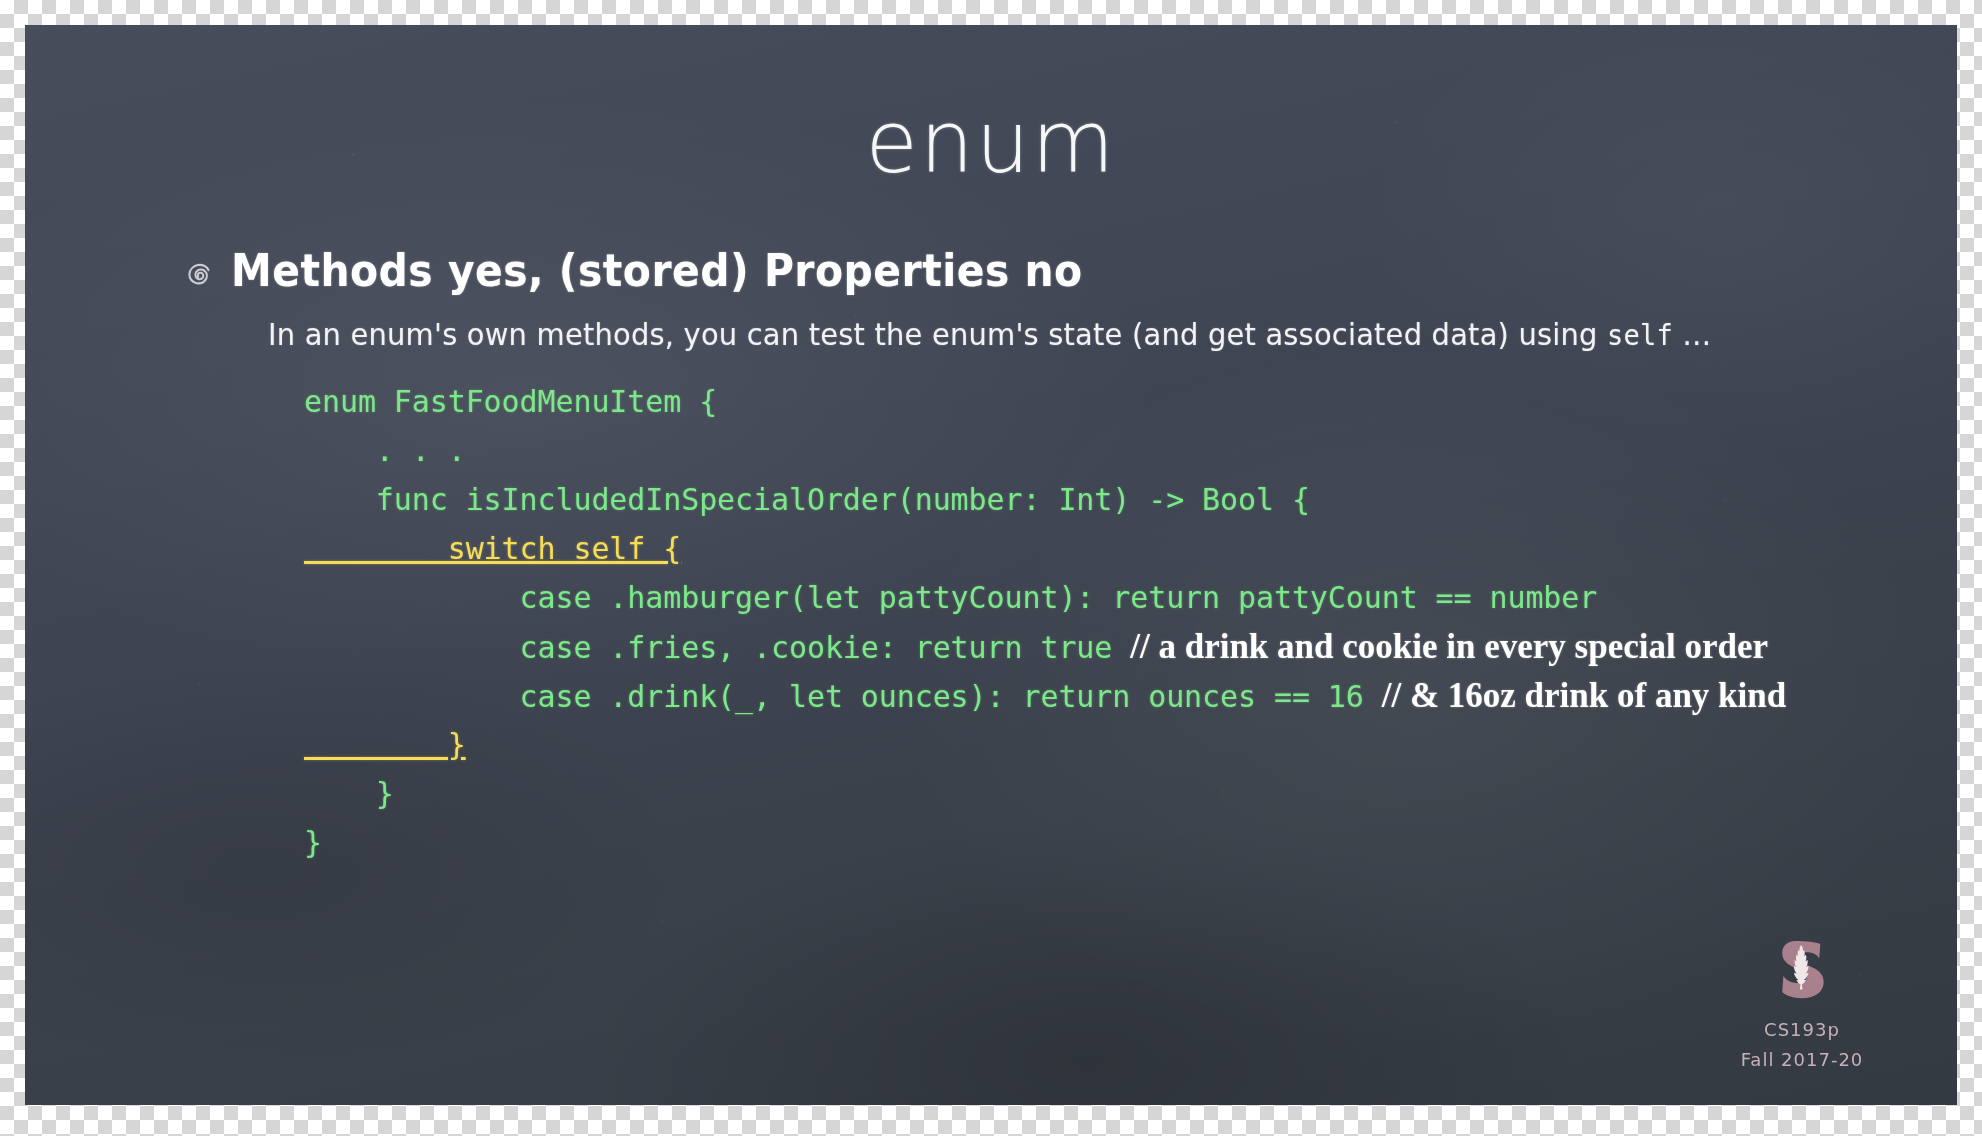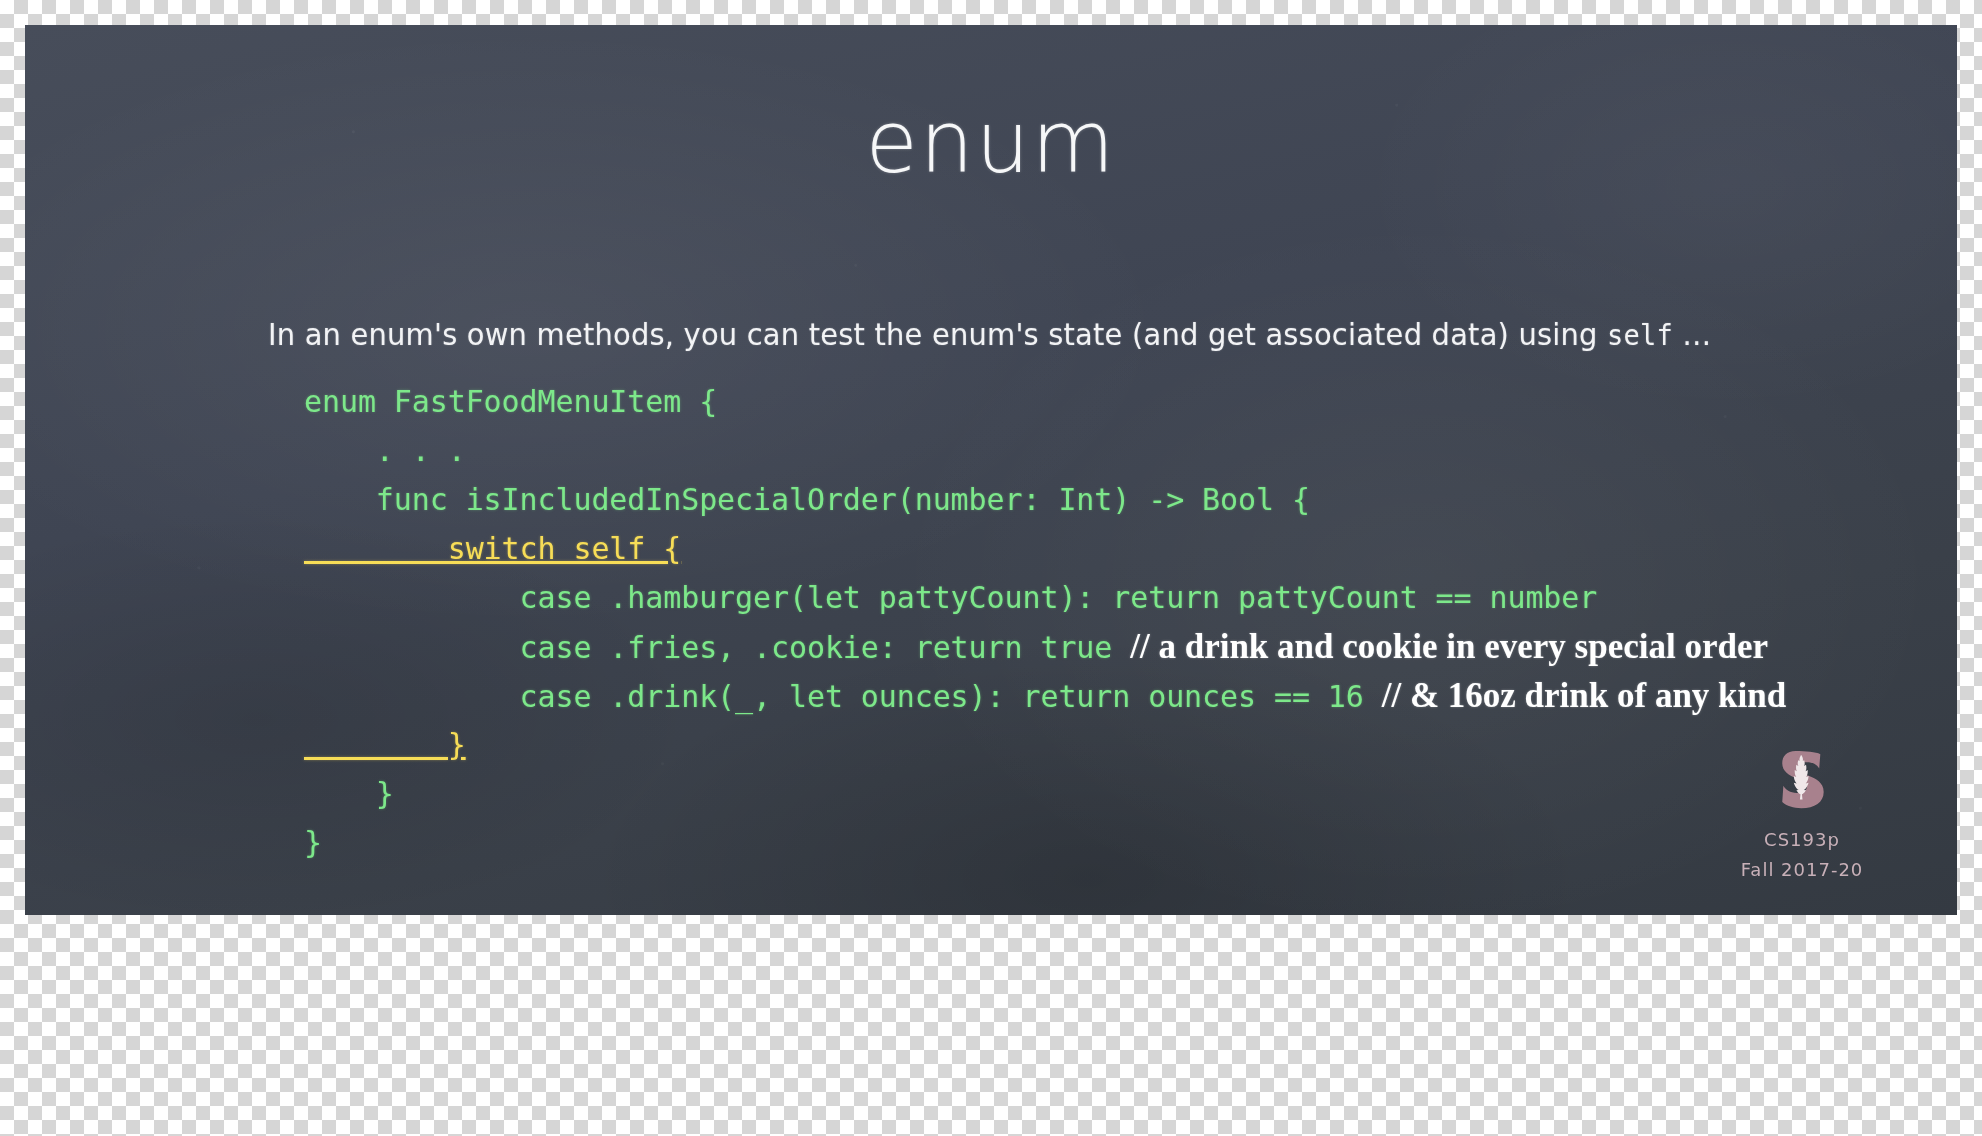--- a/index.html
+++ b/index.html
@@ -19,21 +19,21 @@
     background-position: 0 0, 14px 14px;
     font-family: "DejaVu Sans", sans-serif;
   }
 
   
   #slide {
     position: absolute;
     left: 25px;
     top: 25px;
     width: 1932px;
-    height: 890px;
+    height: 1080px;
     background-color: #414754;
     background-image:
       radial-gradient(ellipse 900px 420px at 26% 34%, rgba(255,255,255,0.055), rgba(255,255,255,0) 72%),
       radial-gradient(ellipse 760px 520px at 72% 62%, rgba(255,255,255,0.045), rgba(255,255,255,0) 70%),
       radial-gradient(ellipse 520px 320px at 88% 18%, rgba(255,255,255,0.035), rgba(255,255,255,0) 72%),
       radial-gradient(ellipse 640px 300px at 12% 78%, rgba(0,0,0,0.10), rgba(0,0,0,0) 70%),
       radial-gradient(ellipse 700px 340px at 55% 96%, rgba(0,0,0,0.16), rgba(0,0,0,0) 72%),
       linear-gradient(168deg, #474d5a 0%, #3f4553 40%, #3a4049 72%, #343a42 100%);
     overflow: hidden;
   }
@@ -163,20 +163,28 @@
     line-height: 30px;
   }
 </style>
 </head>
 <body>
 
 <div id="slide">
 
   <div id="title">enum</div>
 
+  <div id="bullet-row">
+    <span id="bullet-icon">
+      <svg width="30" height="30" viewBox="0 0 30 30" aria-hidden="true">
+        <path d="M23.5 10.2c-1.6-4-6.4-6.1-10.8-5.1C8.1 6.2 4.6 9.9 4.4 14.2c-.2 4.3 2.9 8.2 7.2 9 3.6.7 7.4-.9 9.2-3.8 1.6-2.6 1.3-6.2-.8-8.2-1.9-1.9-5.2-2.2-7.4-.6-2 1.4-2.8 4.2-1.7 6.3 1 1.9 3.5 2.8 5.4 1.9 1.7-.8 2.5-3 1.6-4.6-.8-1.4-2.8-1.9-4.1-1-1.1.8-1.4 2.5-.5 3.5" fill="none" stroke="#e8eaec" stroke-width="2.1" stroke-linecap="round" opacity="0.92"></path>
+      </svg>
+    </span>
+    <span id="bullet-heading">Methods yes, (stored) Properties no</span>
+  </div>
 
   <div id="subline">
     <span>In an enum's own methods, you can test the enum's state (and get associated data) using </span><span class="mono">self</span><span> …</span>
   </div>
 
   <div id="code"><span class="ln"><span>enum FastFoodMenuItem {</span></span><span class="ln"><span>    . . .</span></span><span class="ln"><span>    func isIncludedInSpecialOrder(number: Int) -&gt; Bool {</span></span><span class="ln"><span class="kw">        switch self {</span></span><span class="ln"><span>            case .hamburger(let pattyCount): return pattyCount == number</span></span><span class="ln"><span>            case .fries, .cookie: return true </span><span class="cmt">// a drink and cookie in every special order</span></span><span class="ln"><span>            case .drink(_, let ounces): return ounces == 16 </span><span class="cmt">// &amp; 16oz drink of any kind</span></span><span class="ln"><span class="kw">        }</span></span><span class="ln"><span>    }</span></span><span class="ln"><span>}</span></span></div>
 
   <div id="footer">
     <span id="stanford-logo">
       <svg width="56" height="68" viewBox="0 0 56 68" aria-hidden="true">

